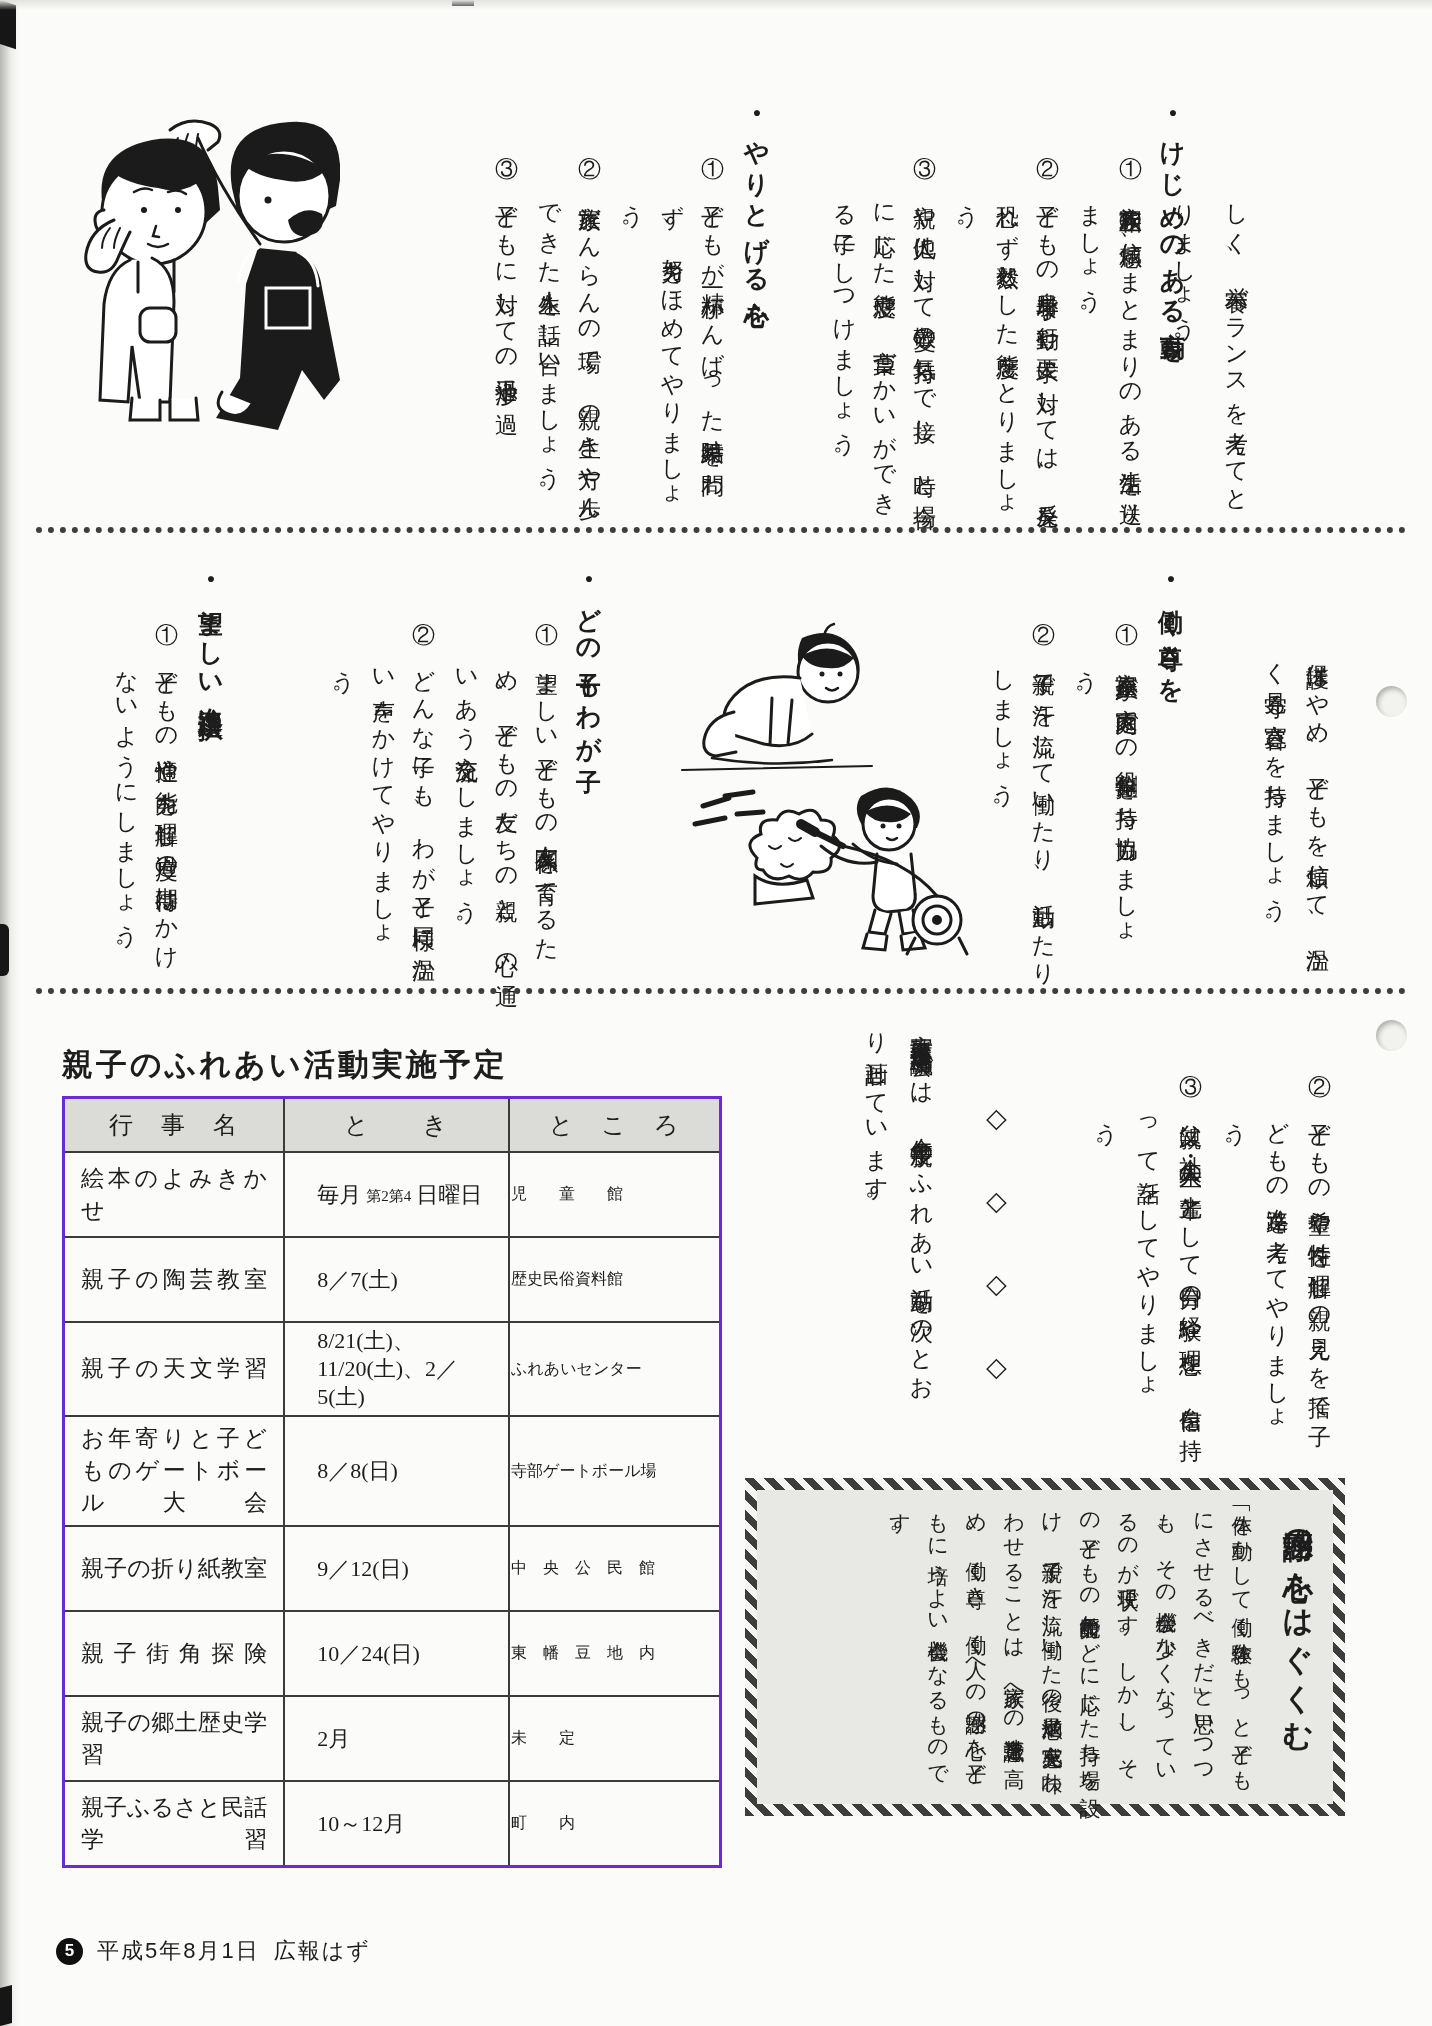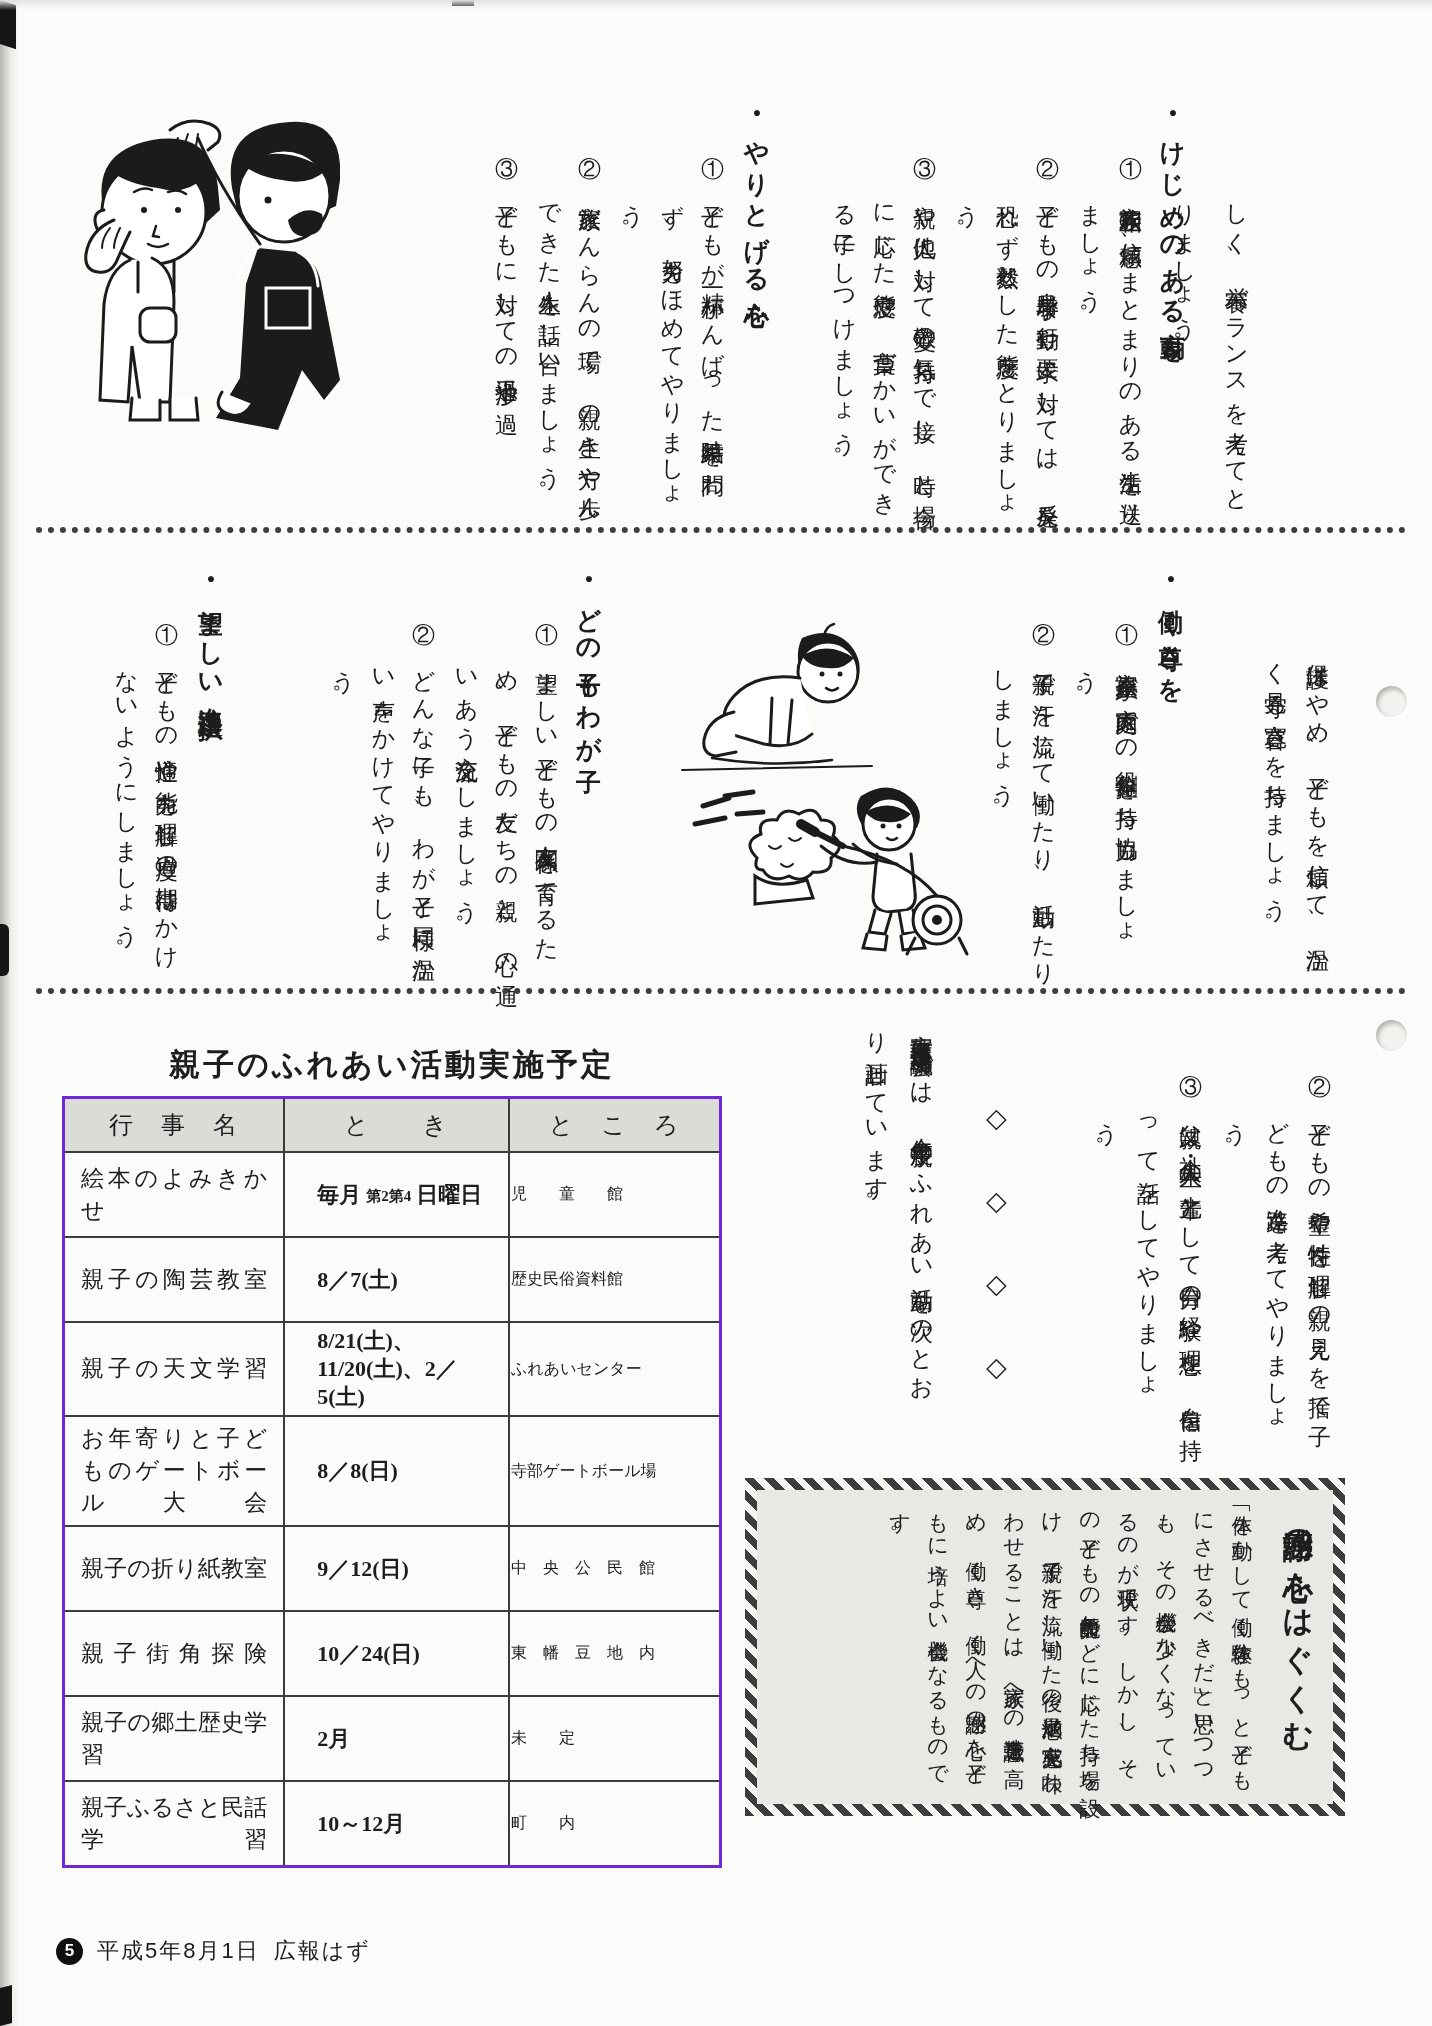--- a/index.html
+++ b/index.html
@@ -22,30 +22,30 @@
   .ann{line-height:45px;}
 
   .dots{position:absolute;left:36px;right:26px;height:0;border-top:6px dotted #3e3e3e;}
 
   .hole{position:absolute;left:1376px;width:31px;height:31px;border-radius:50%;
         background:#f2f2ef;box-shadow:inset 2px 3px 5px rgba(0,0,0,.28),1px 1px 1px rgba(255,255,255,.8);}
 
   .diamonds{font-size:27px;letter-spacing:52px;line-height:40px;}
 
   
-  #schedule-title{position:absolute;left:62px;top:1044px;width:660px;text-align:center;
+  #schedule-title{position:absolute;left:62px;top:1044px;width:660px;text-align:left;
         font-family:"Liberation Sans","DejaVu Sans",sans-serif;font-weight:bold;font-size:31px;letter-spacing:3px;}
   #schedule{position:absolute;left:62px;top:1096px;border-collapse:collapse;width:660px;
         font-size:23px;}
   #schedule th{border:2px solid #3b3b3b;background:#dbdbd8;font-weight:normal;height:50px;
         font-size:24px;letter-spacing:2px;}
   #schedule td{border:2px solid #3b3b3b;height:71px;vertical-align:middle;}
   #schedule{border:3px solid #6d28d9;}
   td.c-name{text-align:justify;text-align-last:justify;padding:6px 16px;line-height:32px;width:221px;}
-  td.c-time{padding:4px 8px 4px 32px;font-size:22px;line-height:28px;width:199px;font-weight:bold;}
+  td.c-time{padding:4px 8px 4px 32px;font-size:22px;line-height:28px;width:199px;}
   td.c-place{text-align:left;font-size:16px;width:240px;}
   .tstack{display:inline-flex;flex-direction:row;font-size:15px;line-height:17px;
         vertical-align:middle;margin:0 5px;text-align:center;}
   #schedule-contact{position:absolute;left:62px;top:1834px;width:660px;text-align:center;
         font-size:24px;letter-spacing:2px;}
 
   
   #gratitude-box{position:absolute;left:745px;top:1478px;width:600px;height:338px;box-sizing:border-box;
         background:repeating-linear-gradient(45deg,#3d3d3d 0 7px,#f4f4f1 7px 14px);padding:12px;}
   #gratitude-inner{position:relative;width:100%;height:100%;background:#e8e8e5;

